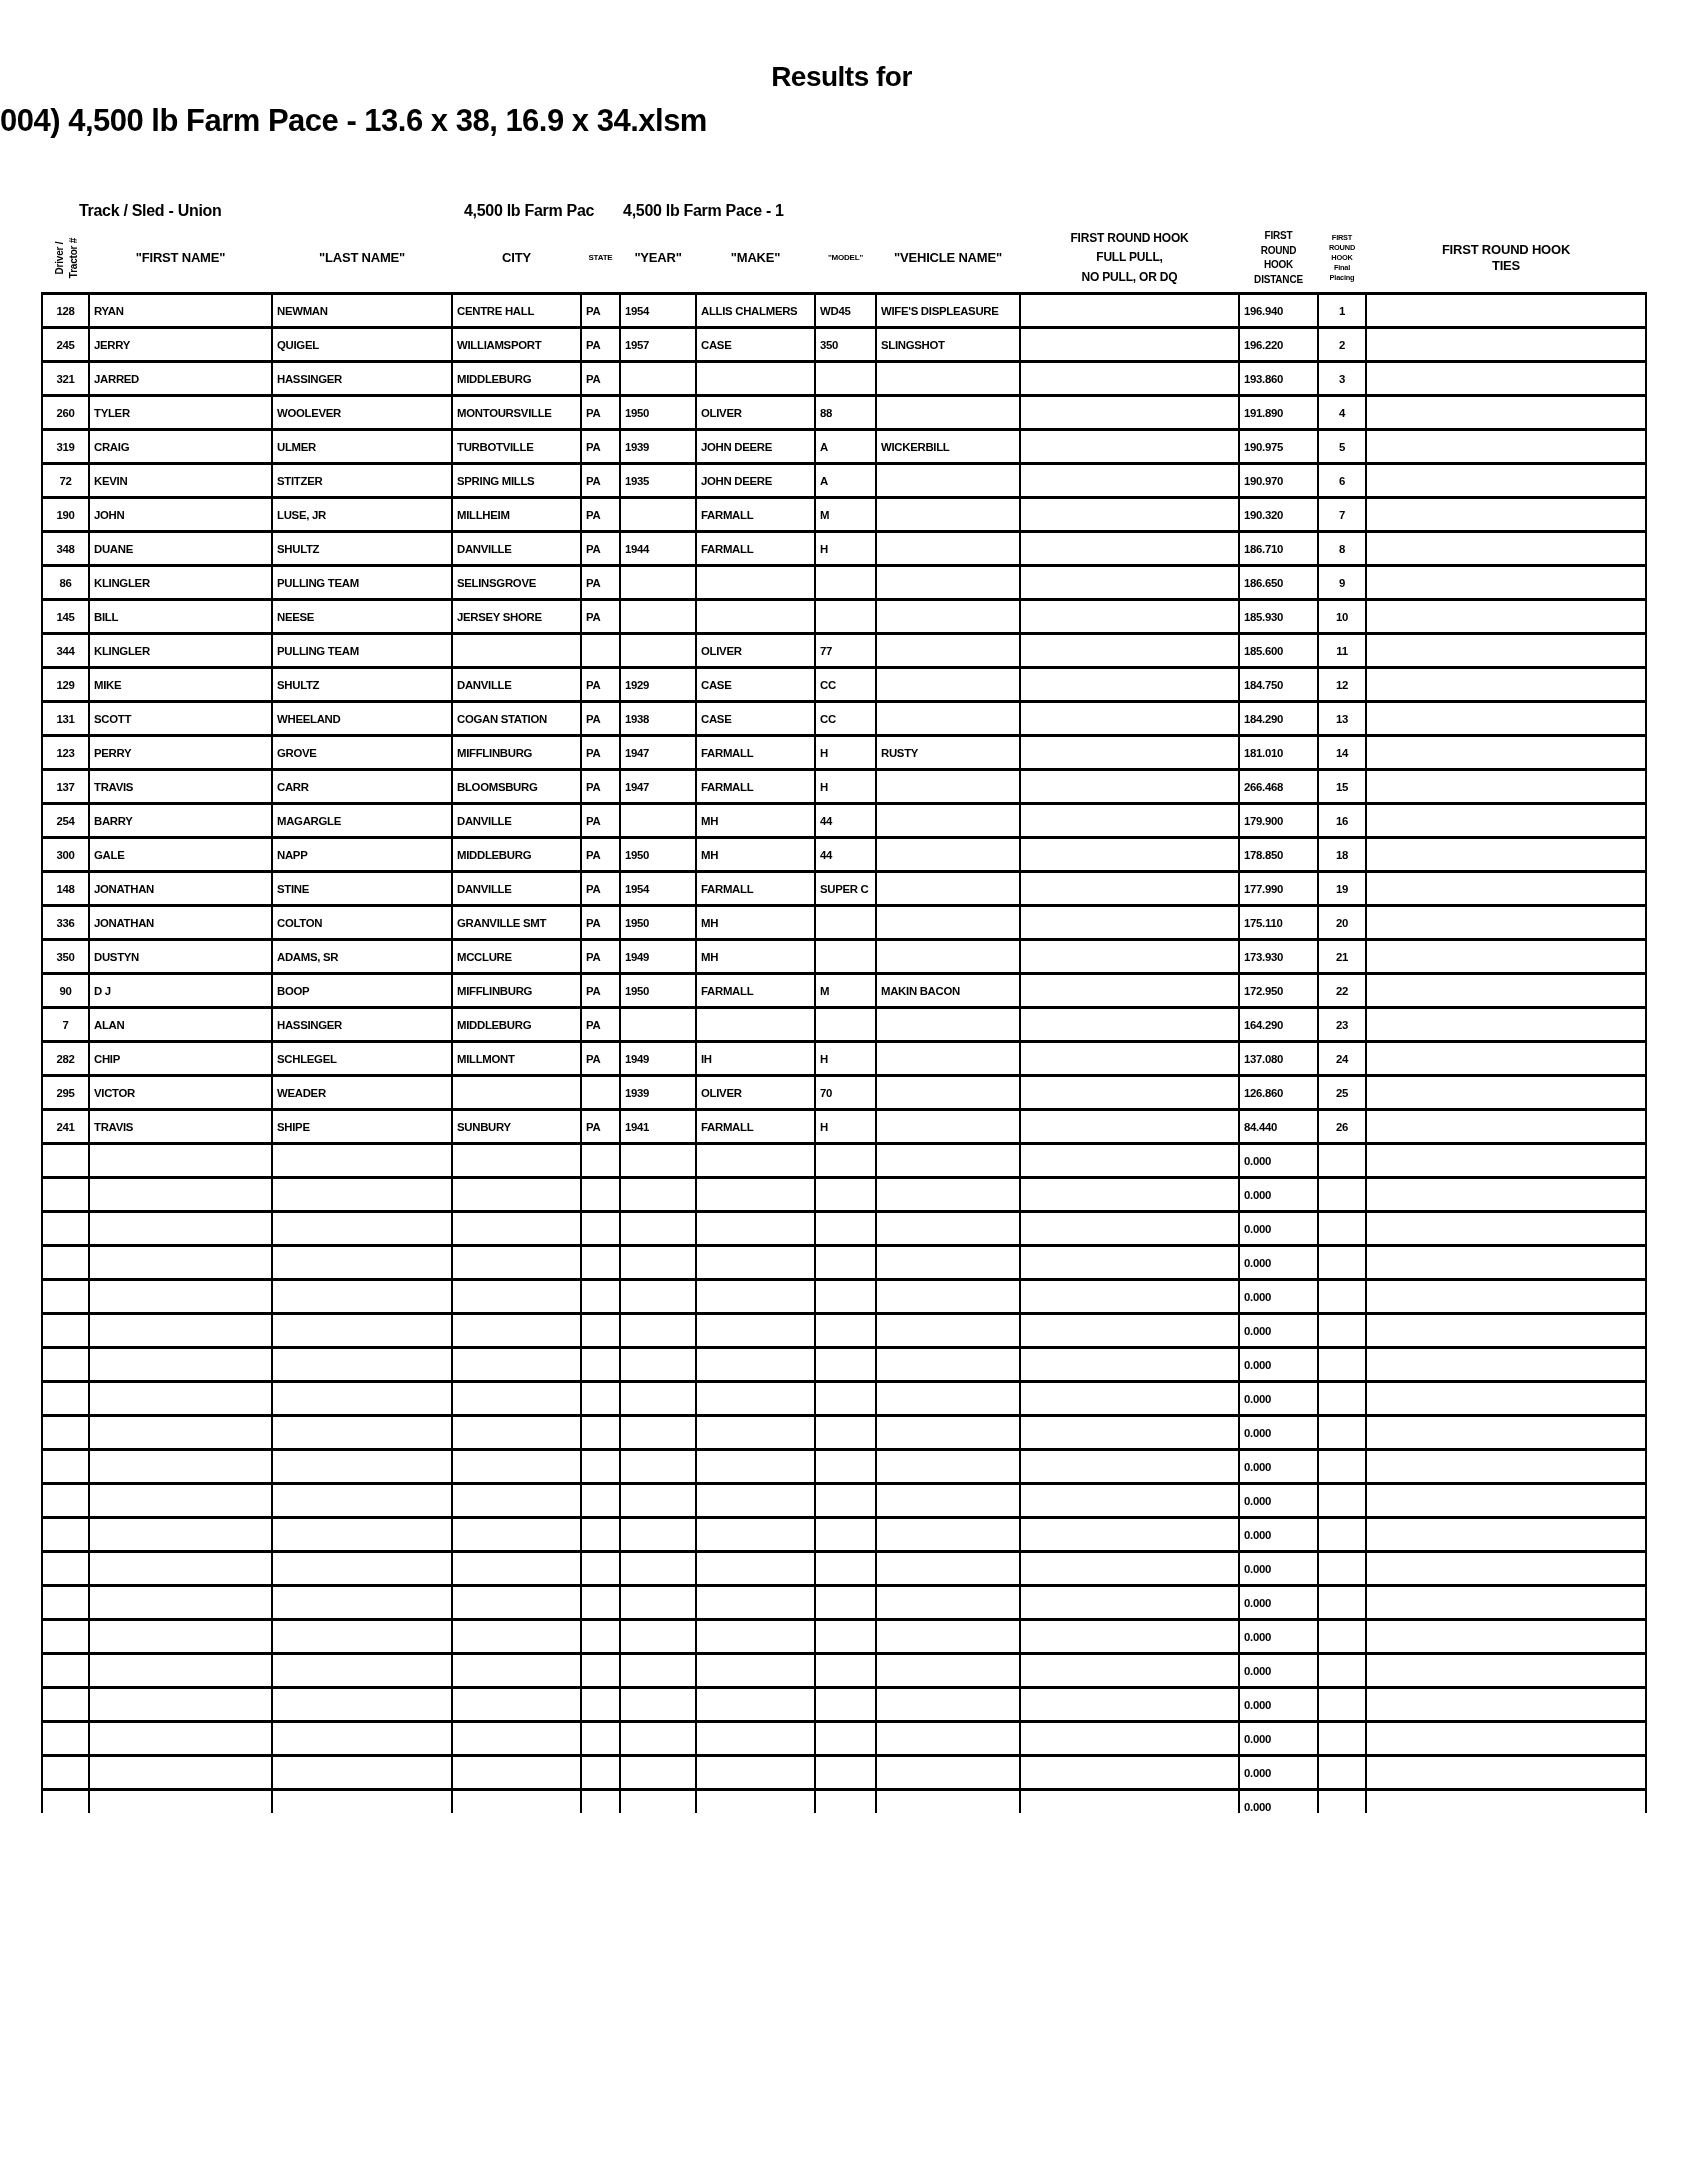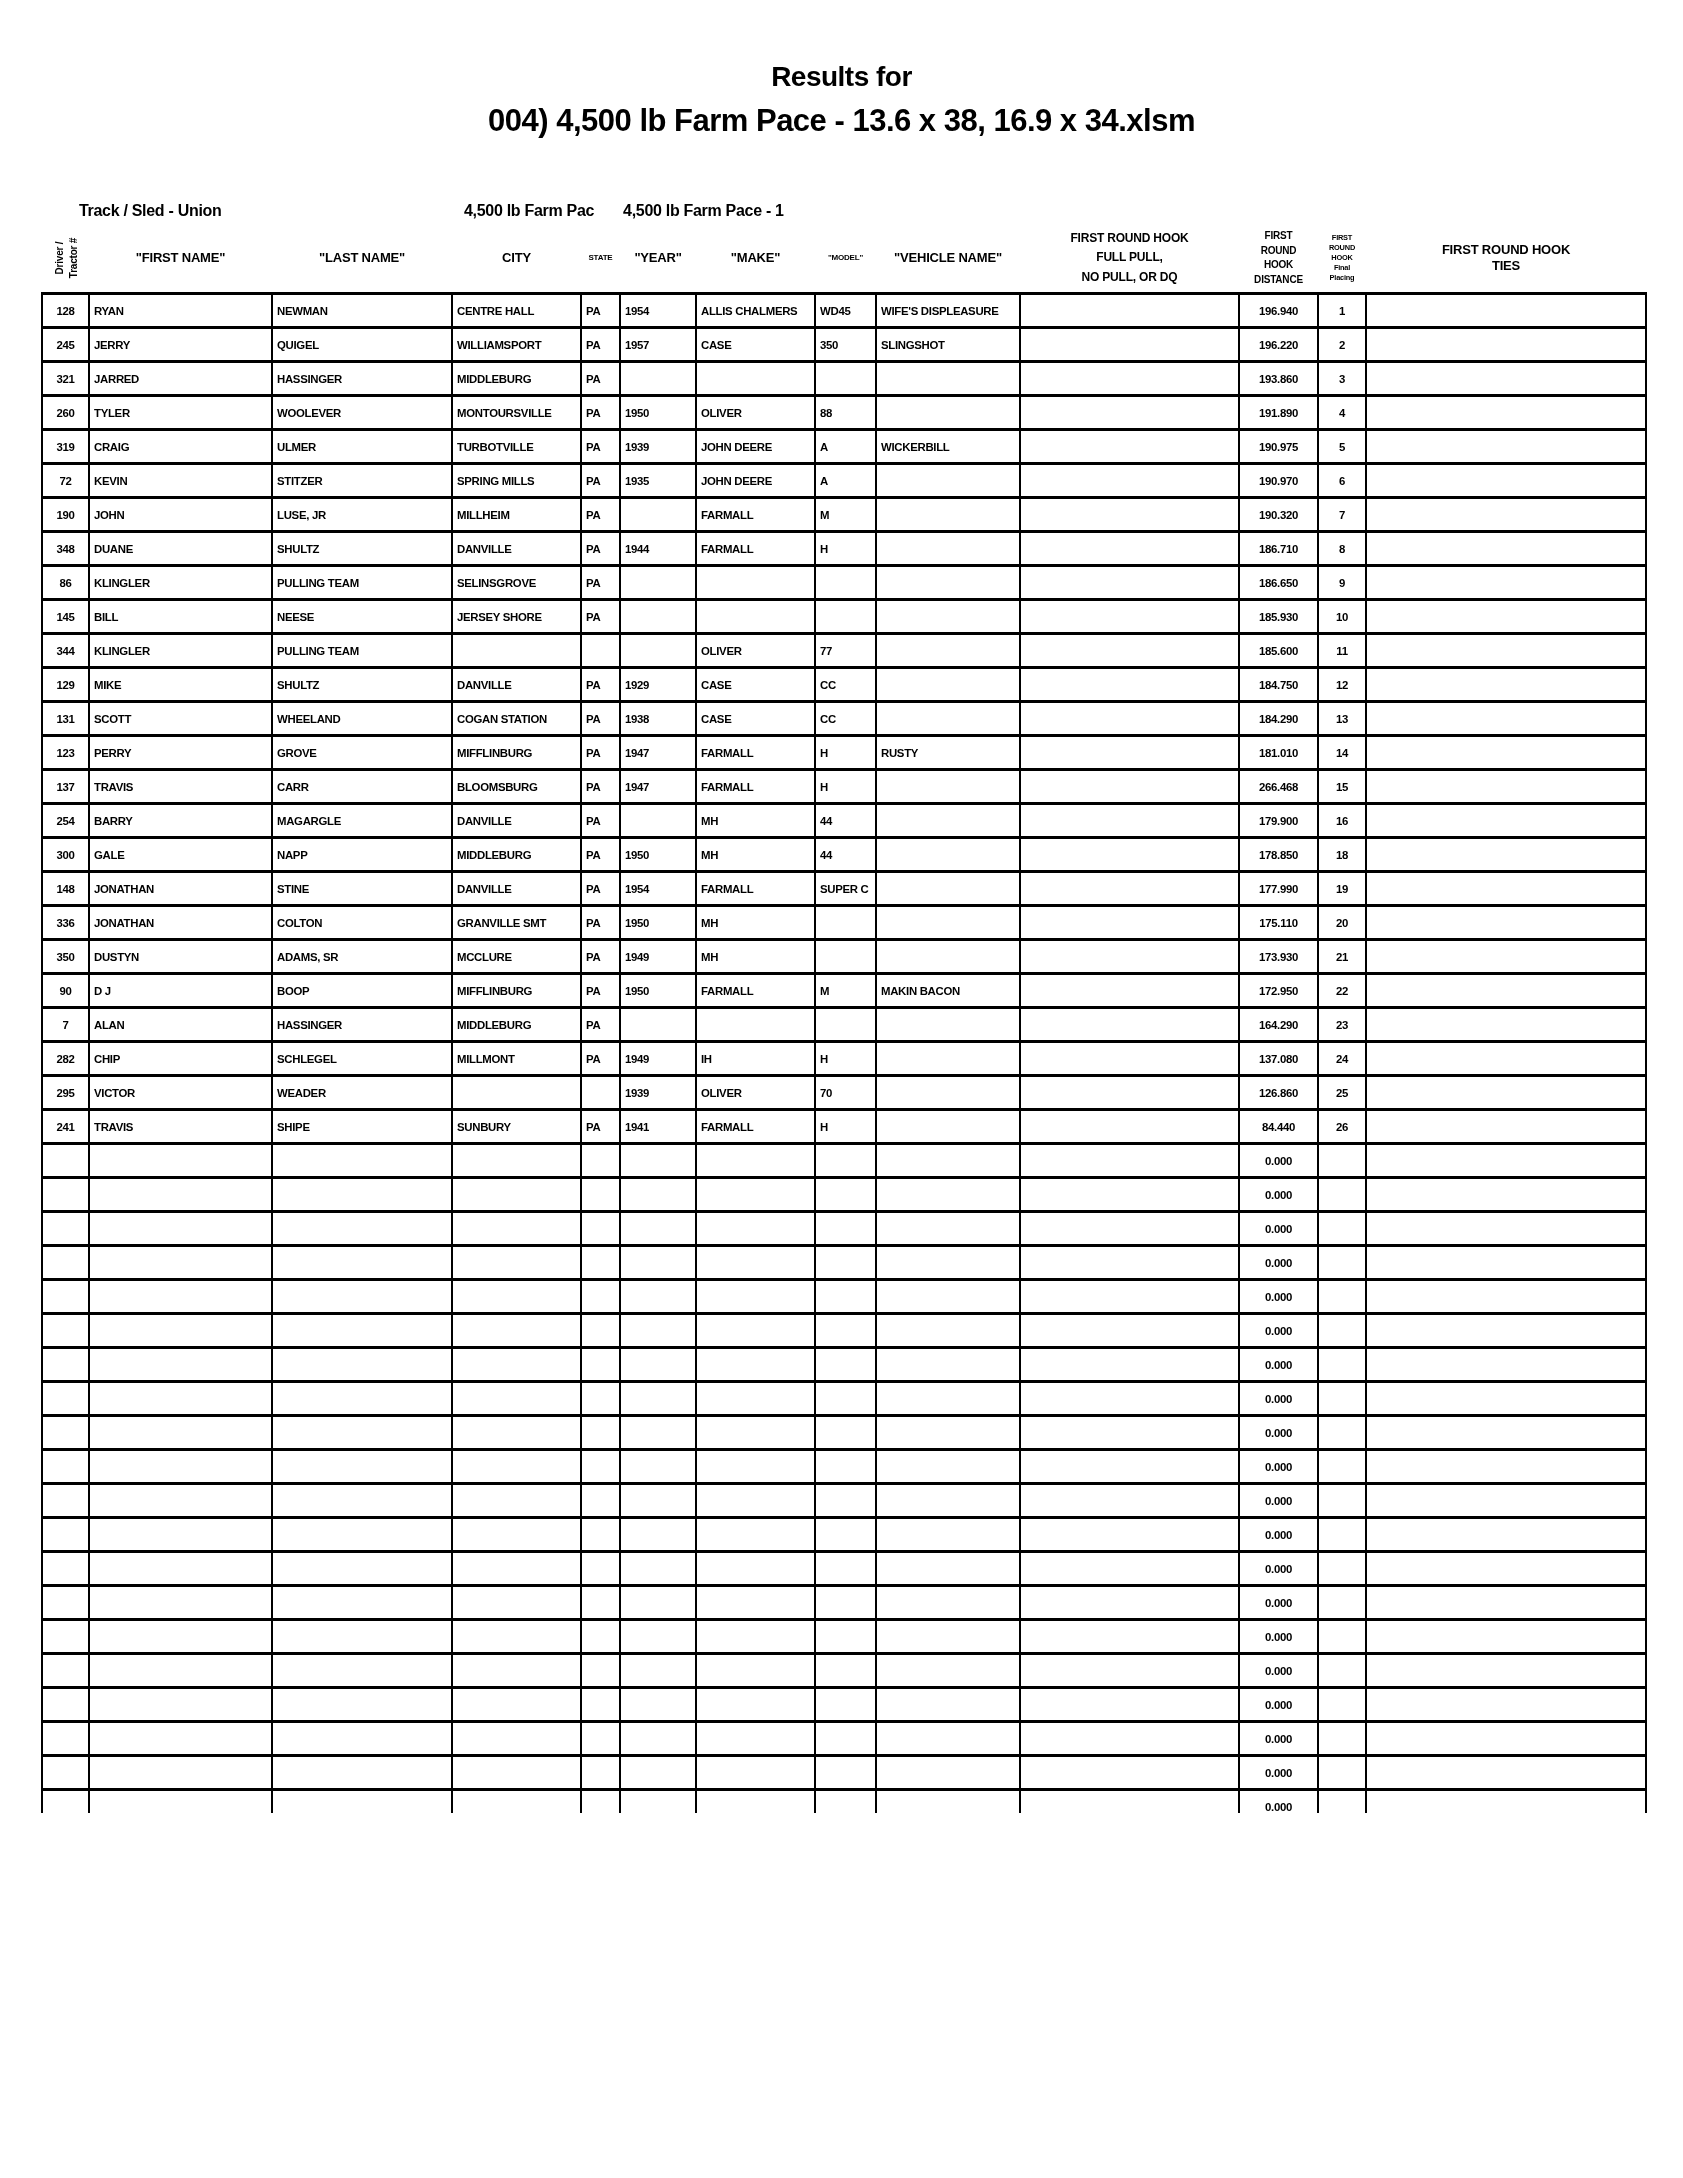--- a/index.html
+++ b/index.html
@@ -7,21 +7,21 @@
     position:relative; width:1683px; height:1813px; background:#ffffff;
     font-family:"Liberation Sans", sans-serif; color:#000;
     overflow:hidden;
     text-decoration:underline;
   }
   .title1 {
     position:absolute; top:61px; left:0; width:1683px; text-align:center;
     font-size:28px; font-weight:bold; letter-spacing:-0.5px;
   }
   .title2 {
-    position:absolute; top:103px; left:0; width:1683px; text-align:center;
+    position:absolute; top:103px; left:0; width:1683px; 
     font-size:31px; font-weight:bold; letter-spacing:-0.5px;
   }
   .track-label {
     position:absolute; top:202px; left:79px;
     font-size:16px; font-weight:bold; letter-spacing:-0.3px;
   }
   .class-labels {
     position:absolute; top:202px; left:464px; display:flex;
     font-size:16px; font-weight:bold; letter-spacing:-0.3px; white-space:nowrap;gap:29px;
   }
@@ -45,21 +45,21 @@
     font-size:10px; line-height:1.35; white-space:pre; font-weight:bold;
   }
   tbody td {
     border-left:2px solid #000; border-right:2px solid #000;
     border-top:3px solid #000; border-bottom:3px solid #000;
     height:31px; padding:0 4px;
     font-size:11.4px; font-weight:bold; letter-spacing:-0.3px;
     white-space:nowrap; overflow:hidden; text-align:left; vertical-align:middle;
   }
   tbody td.c { text-align:center; padding:0 1px; }
-  tbody td.r { text-align:center; padding-right:4px; }
+  tbody td.r { text-align:left; padding-right:4px; }
   .footer-left {
     position:absolute; left:30px; top:2117px; font-size:7px; letter-spacing:0;
     white-space:nowrap; color:#000;
   }
   .footer-right {
     position:absolute; left:1381px; top:2115px; width:257px; text-align:right;
     font-size:7px; white-space:nowrap; color:#000;
   }
 </style>
 </head>

